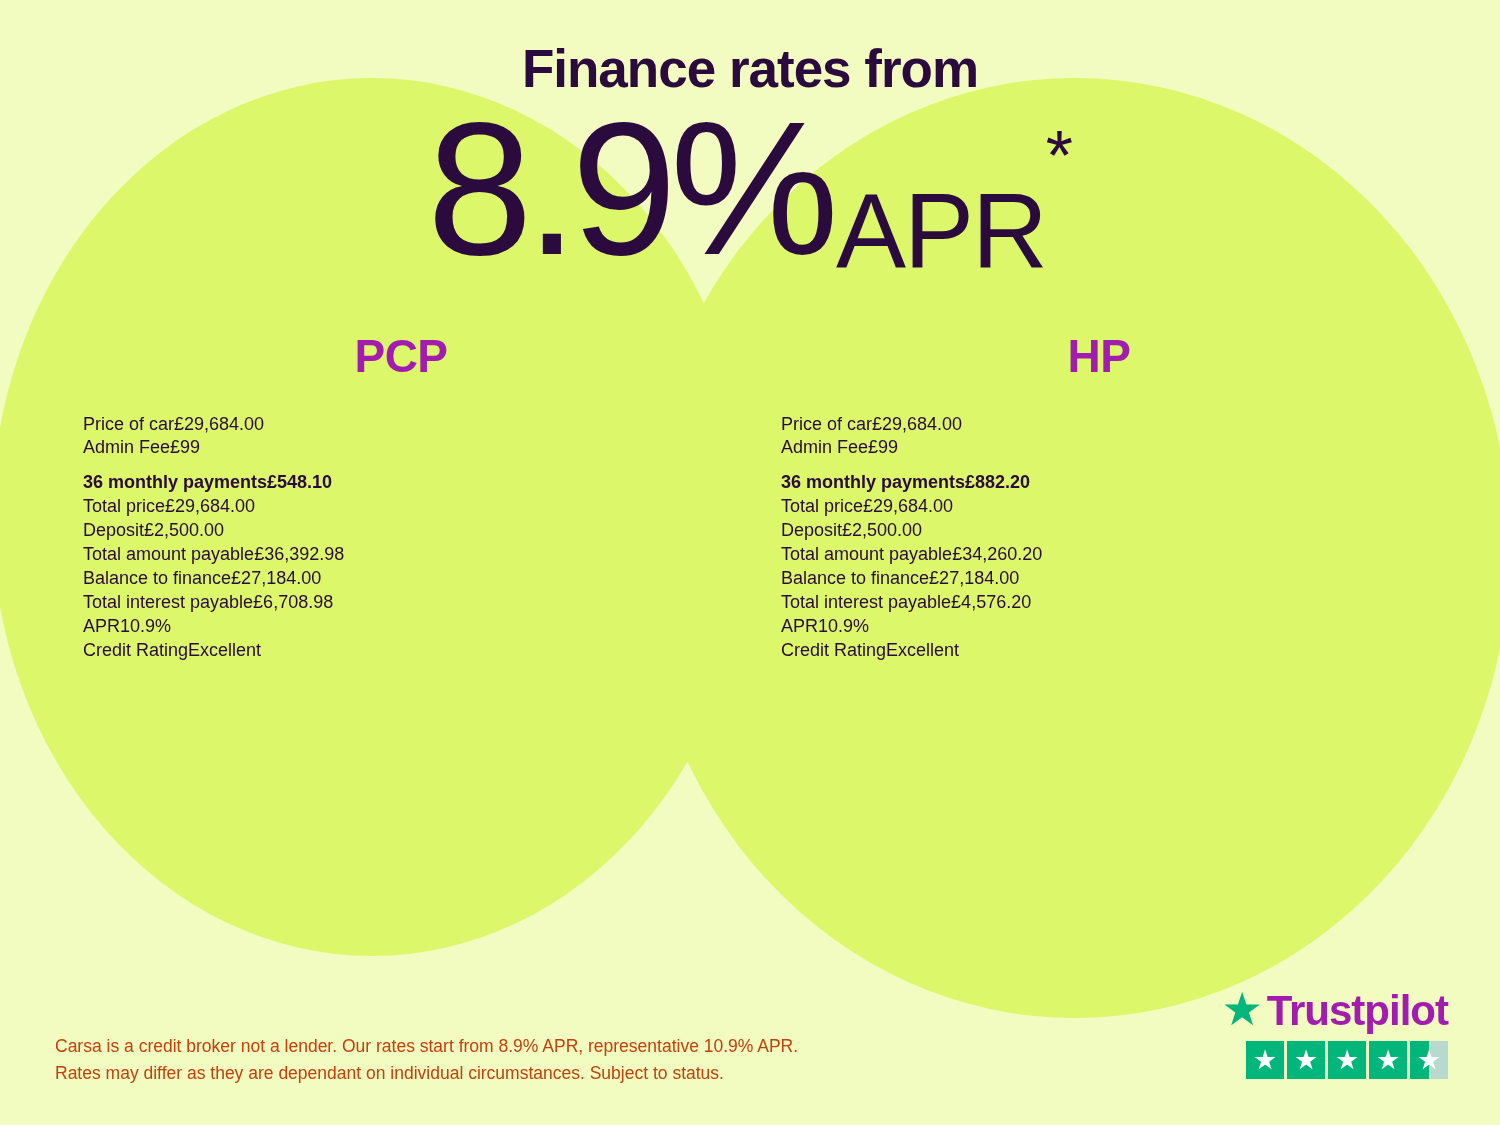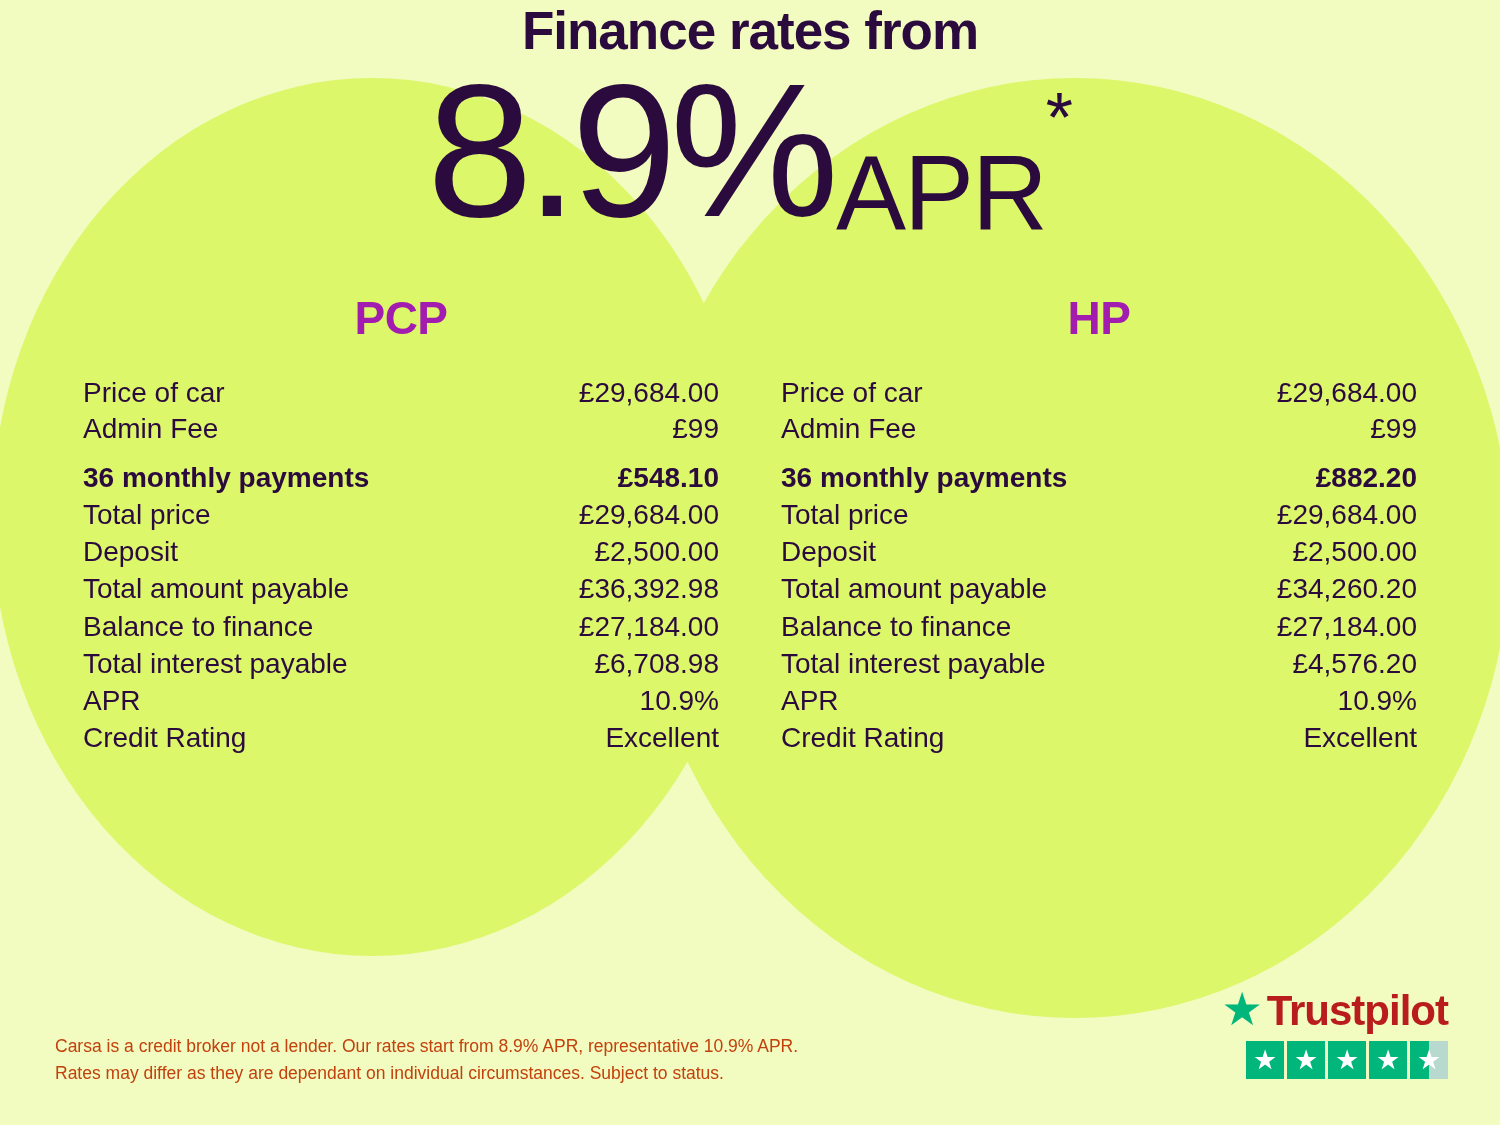--- a/index.html
+++ b/index.html
@@ -36,20 +36,21 @@
     height: 940px;
   }
   .content {
     position: relative;
     z-index: 2;
     width: 1500px;
     height: 1125px;
   }
   .hero {
     text-align: center;
+    padding-top: 38px;
   }
   .hero-title {
     font-size: 53px;
     font-weight: bold;
     color: #2b0a3d;
     letter-spacing: -1px;
   }
   .hero-rate {
     margin-top: -6px;
     color: #2b0a3d;
@@ -86,23 +87,22 @@
   .col-heading {
     text-align: center;
     font-size: 46px;
     font-weight: bold;
     color: #a21caf;
     letter-spacing: -0.5px;
     margin-bottom: 30px;
   }
   .row {
     display: flex;
-    justify-content: space-between;
     align-items: baseline;
-    font-size: 28px;
+    font-size: 18px;
     color: #2b0a3d;
     line-height: 1.33;
     padding: 0 7px;
   }
   .row.tight {
     line-height: 1.28;
   }
   .row.bold {
     font-weight: bold;
     margin-top: 12px;
@@ -126,21 +126,21 @@
   }
   .tp-top {
     display: flex;
     align-items: center;
     justify-content: flex-end;
     gap: 4px;
   }
   .tp-name {
     font-size: 42px;
     font-weight: bold;
-    color: #b91c1c;
+    color: #a21caf;
     letter-spacing: -1px;
     text-align: right;
   }
   .tp-logo-star {
     color: #00b67a;
     font-size: 46px;
     line-height: 1;
     position: relative;
     top: -2px;
   }

